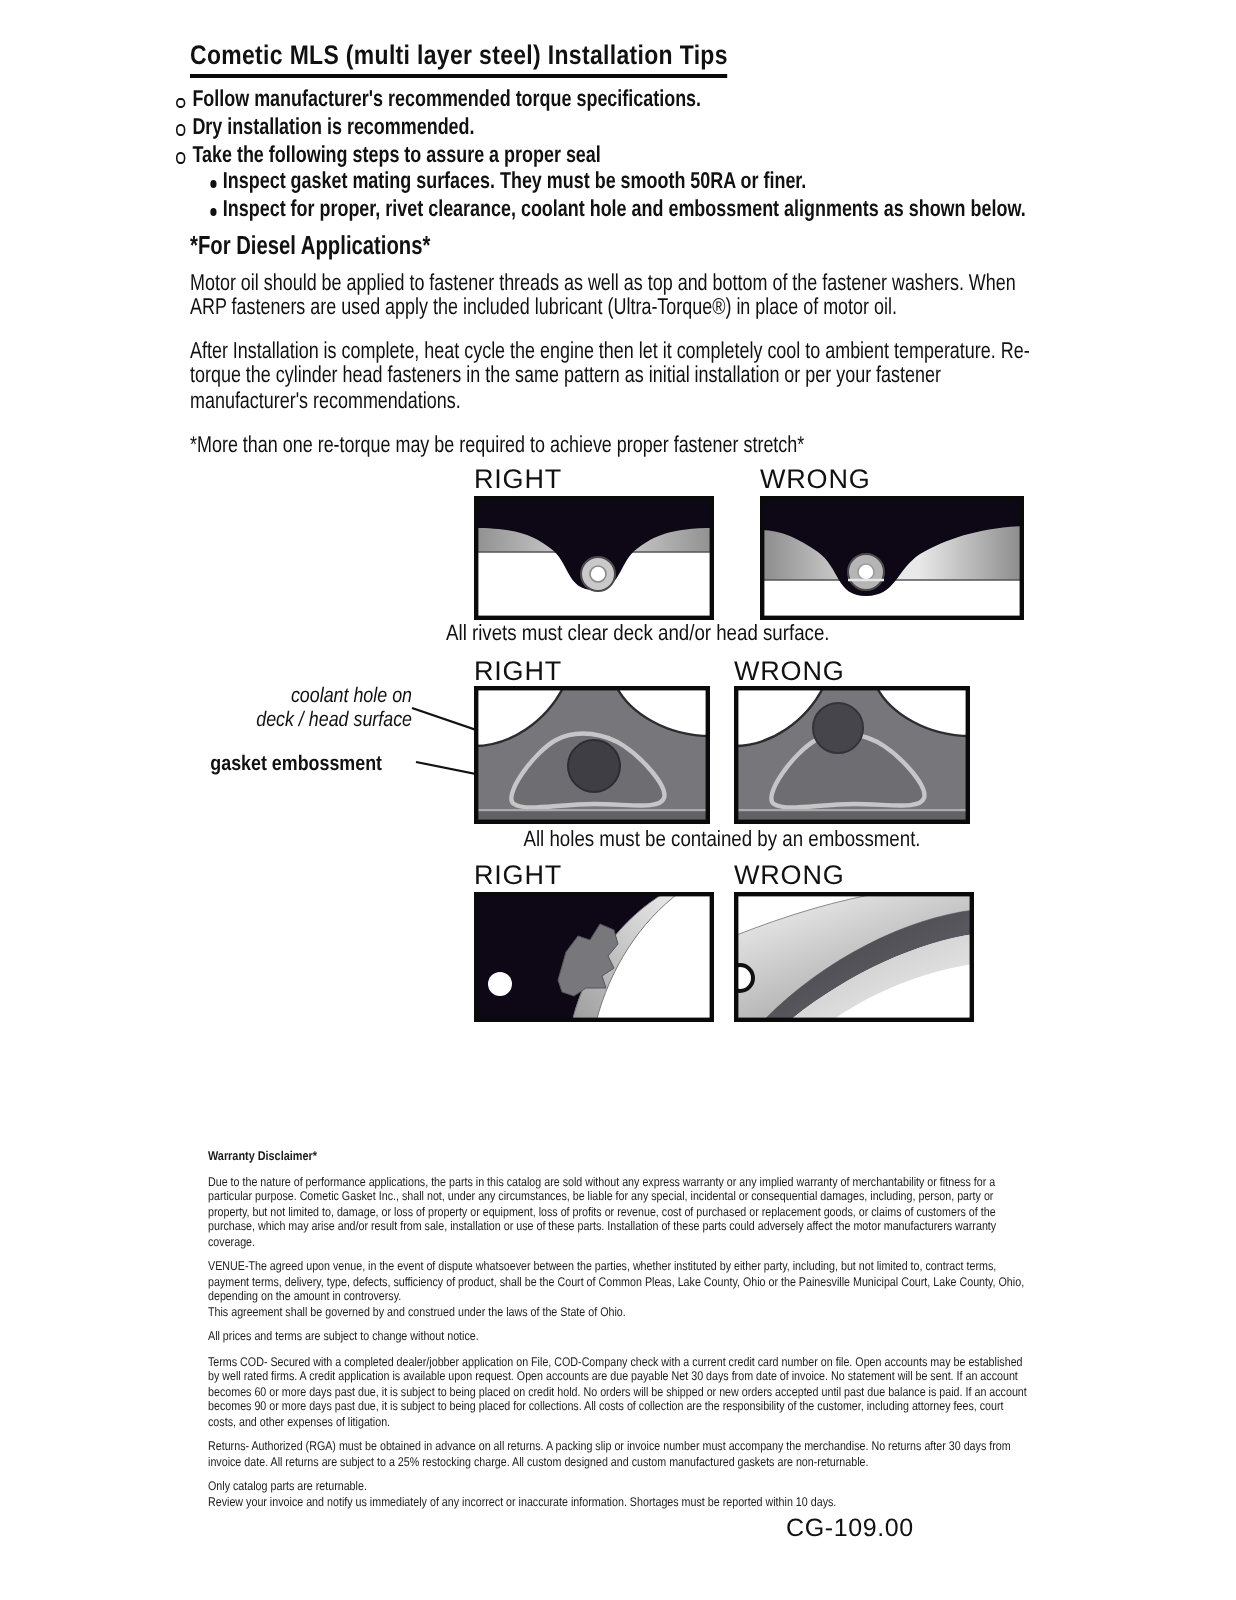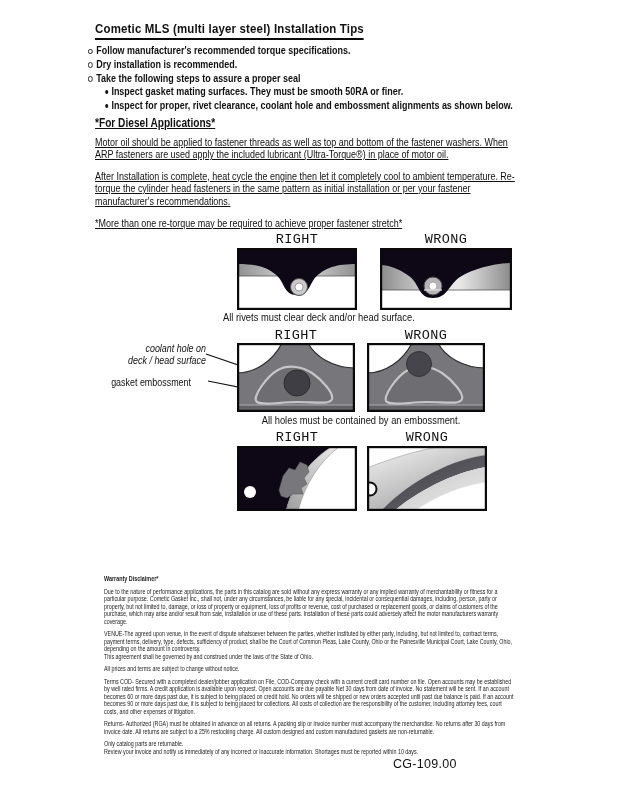--- a/index.html
+++ b/index.html
@@ -28,21 +28,21 @@
     width:3.5px; height:3.5px; border:1px solid #111; border-radius:50%;
     display:inline-block; margin:4.5px 5px 0 0; flex:none;
   }
   .b-dot {
     width:4px; height:4px; background:#111; border-radius:50%;
     display:inline-block; margin:4.5px 4px 0 0; flex:none;
   }
   .diesel { font-size:11.5px; line-height:12.6px; }
   .diesel h2 { font-size:13px; margin:0 0 6px 0; }
   .diesel p { margin:0 0 9px 0; }
-  .rw-head { font-size:13.5px; letter-spacing:0.4px; text-align:center; white-space:nowrap;font-family:Liberation Mono, monospace; }
+  .rw-head { font-size:13.5px; letter-spacing:0.4px; text-align:left; white-space:nowrap; }
   .caption { font-size:11px; line-height:12.5px; white-space:nowrap; }
   .lbl { font-size:10.5px; line-height:11.5px; text-align:right; white-space:nowrap; }
   .legal { font-size:6.3px; line-height:7.5px; color:#1c1c1c; }
   .legal h3 { font-size:6.4px; margin:0 0 5px 0; }
   .legal p { margin:0 0 5px 0; }
   .legal p.m0 { margin:0; }
   .page-code { font-size:12.5px; letter-spacing:0.3px; }
   svg { display:block; }
 </style>
 </head>
@@ -74,21 +74,21 @@
         <span class="b-dot"></span>
         <span>Inspect gasket mating surfaces.  They must be smooth 50RA or finer.</span>
       </div>
       <div class="tip-row sub">
         <span class="b-dot"></span>
         <span>Inspect for proper, rivet clearance, coolant hole and embossment alignments as shown below.</span>
       </div>
     </div>
   </div>
 
-  <div class="abs diesel" style="left:95px; top:117px; width:425px;text-decoration:underline;">
+  <div class="abs diesel" style="left:95px; top:117px; width:425px;">
     <div class="cx">
       <h2>*For Diesel Applications*</h2>
       <p>Motor oil should be applied to fastener threads as well as top and bottom of the fastener washers. When ARP fasteners are used apply the included lubricant (Ultra-Torque®) in place of motor oil.</p>
       <p>After Installation is complete, heat cycle the engine then let it completely cool to ambient temperature. Re-torque the cylinder head fasteners in the same pattern as initial installation or per your fastener manufacturer's recommendations.</p>
       <p>*More than one re-torque may be required to achieve proper fastener stretch*</p>
     </div>
   </div>
 
   <div class="abs rw-head" style="left:237px; top:232px; width:120px;">RIGHT</div>
   <div class="abs rw-head" style="left:380px; top:232px; width:132px;">WRONG</div>
@@ -139,21 +139,21 @@
 
   <div class="abs rw-head" style="left:237px; top:328px; width:118px;">RIGHT</div>
   <div class="abs rw-head" style="left:367px; top:328px; width:118px;">WRONG</div>
 
   <div class="abs lbl" style="left:80px; top:343px; width:126px;font-style:italic;">
     <div class="cxr">
       <div>coolant hole on</div>
       <div>deck / head surface</div>
     </div>
   </div>
-  <div class="abs lbl" style="left:65px; top:377px; width:126px;">
+  <div class="abs lbl" style="left:65px; top:377px; width:126px;font-weight:bold;">
     <div class="cxr">gasket embossment</div>
   </div>
 
   <div class="abs" style="left:200px; top:349px;">
     <svg width="100" height="45" viewBox="0 0 100 45">
       <line x1="6" y1="5" x2="88" y2="33" stroke="#111" stroke-width="1.1"></line>
       <line x1="8" y1="32" x2="58" y2="42" stroke="#111" stroke-width="1.1"></line>
     </svg>
   </div>
 

